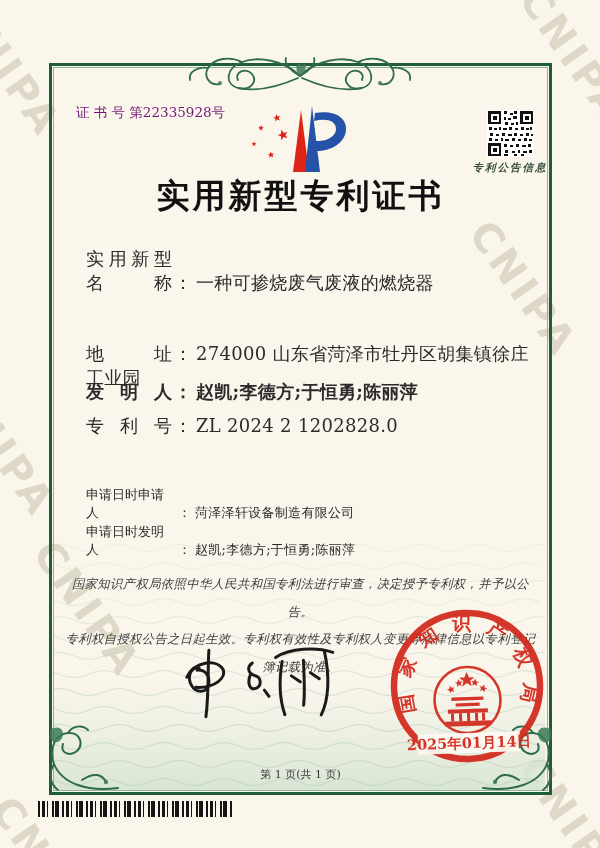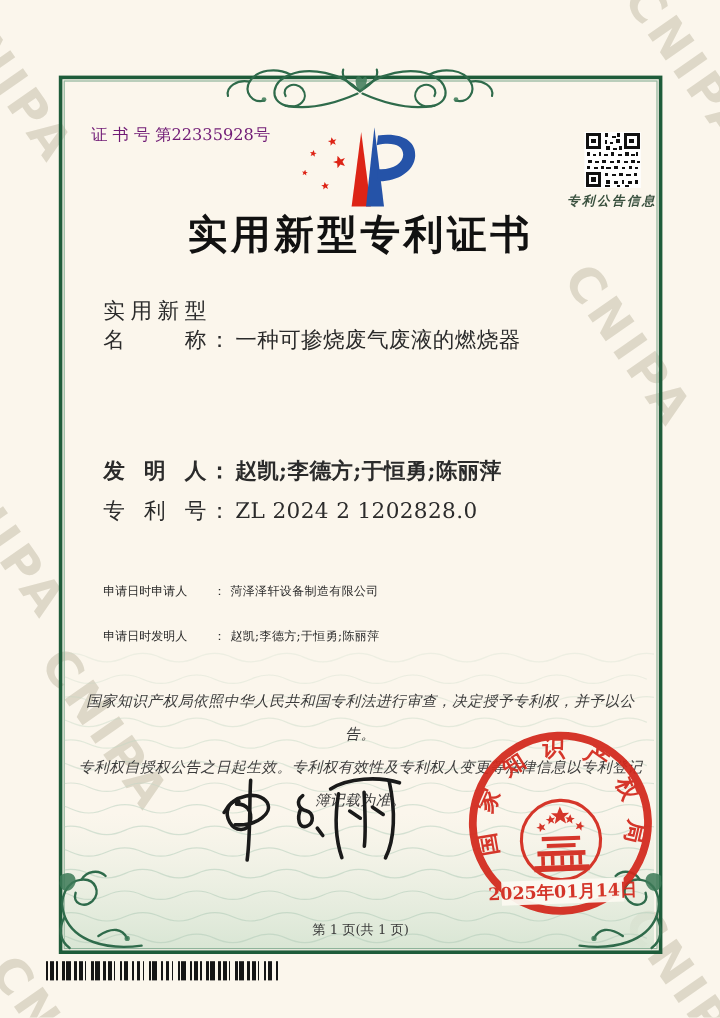--- a/index.html
+++ b/index.html
@@ -35,21 +35,21 @@
     font-size:33px;font-weight:bold;letter-spacing:3px;color:#111;z-index:3;
   }
   .row{position:absolute;left:34px;width:445px;font-size:18px;z-index:3;}
   .jlabel{
     display:inline-block;width:86px;text-align:justify;text-align-last:justify;
     vertical-align:baseline;
   }
   .colon{display:inline-block;margin:0 4px 0 2px;}
   .value{letter-spacing:.3px;}
   .pair2{position:absolute;left:273px;top:0;white-space:nowrap;}
-  .row-sm{font-size:10px;}
+  .row-sm{font-size:13px;}
   .jlabel-sm{display:inline-block;width:90px;}
   .statement{
     position:absolute;left:10px;top:505px;width:477px;text-align:center;
     font-size:12.3px;font-style:italic;color:#3c3c3c;line-height:2.25;
     letter-spacing:.4px;z-index:3;
   }
   .signer{
     position:absolute;left:38px;top:598px;z-index:3;
     font-family:"DejaVu Sans","Liberation Sans",sans-serif;
     font-size:15px;color:#222;line-height:2.0;
@@ -255,20 +255,23 @@
     <div class="qr-label">专利公告信息</div>
   </div>
 
   <div class="title">实用新型专利证书</div>
 
   <div class="row" style="top:181px;">
     <span class="jlabel">实用新型名称</span><span class="colon">：</span><span class="value">一种可掺烧废气废液的燃烧器</span>
   </div>
 
 
+  <div class="row" style="top:276px;">
+    <span class="jlabel">地址</span><span class="colon">：</span><span class="value">274000 山东省菏泽市牡丹区胡集镇徐庄工业园</span>
+  </div>
 
   <div class="row" style="top:314px;font-weight:bold;">
     <span class="jlabel">发明人</span><span class="colon">：</span><span class="value">赵凯;李德方;于恒勇;陈丽萍</span>
   </div>
 
   <div class="row" style="top:348px;">
     <span class="jlabel">专利号</span><span class="colon">：</span><span class="value">ZL 2024 2 1202828.0</span>
   </div>
 
 

